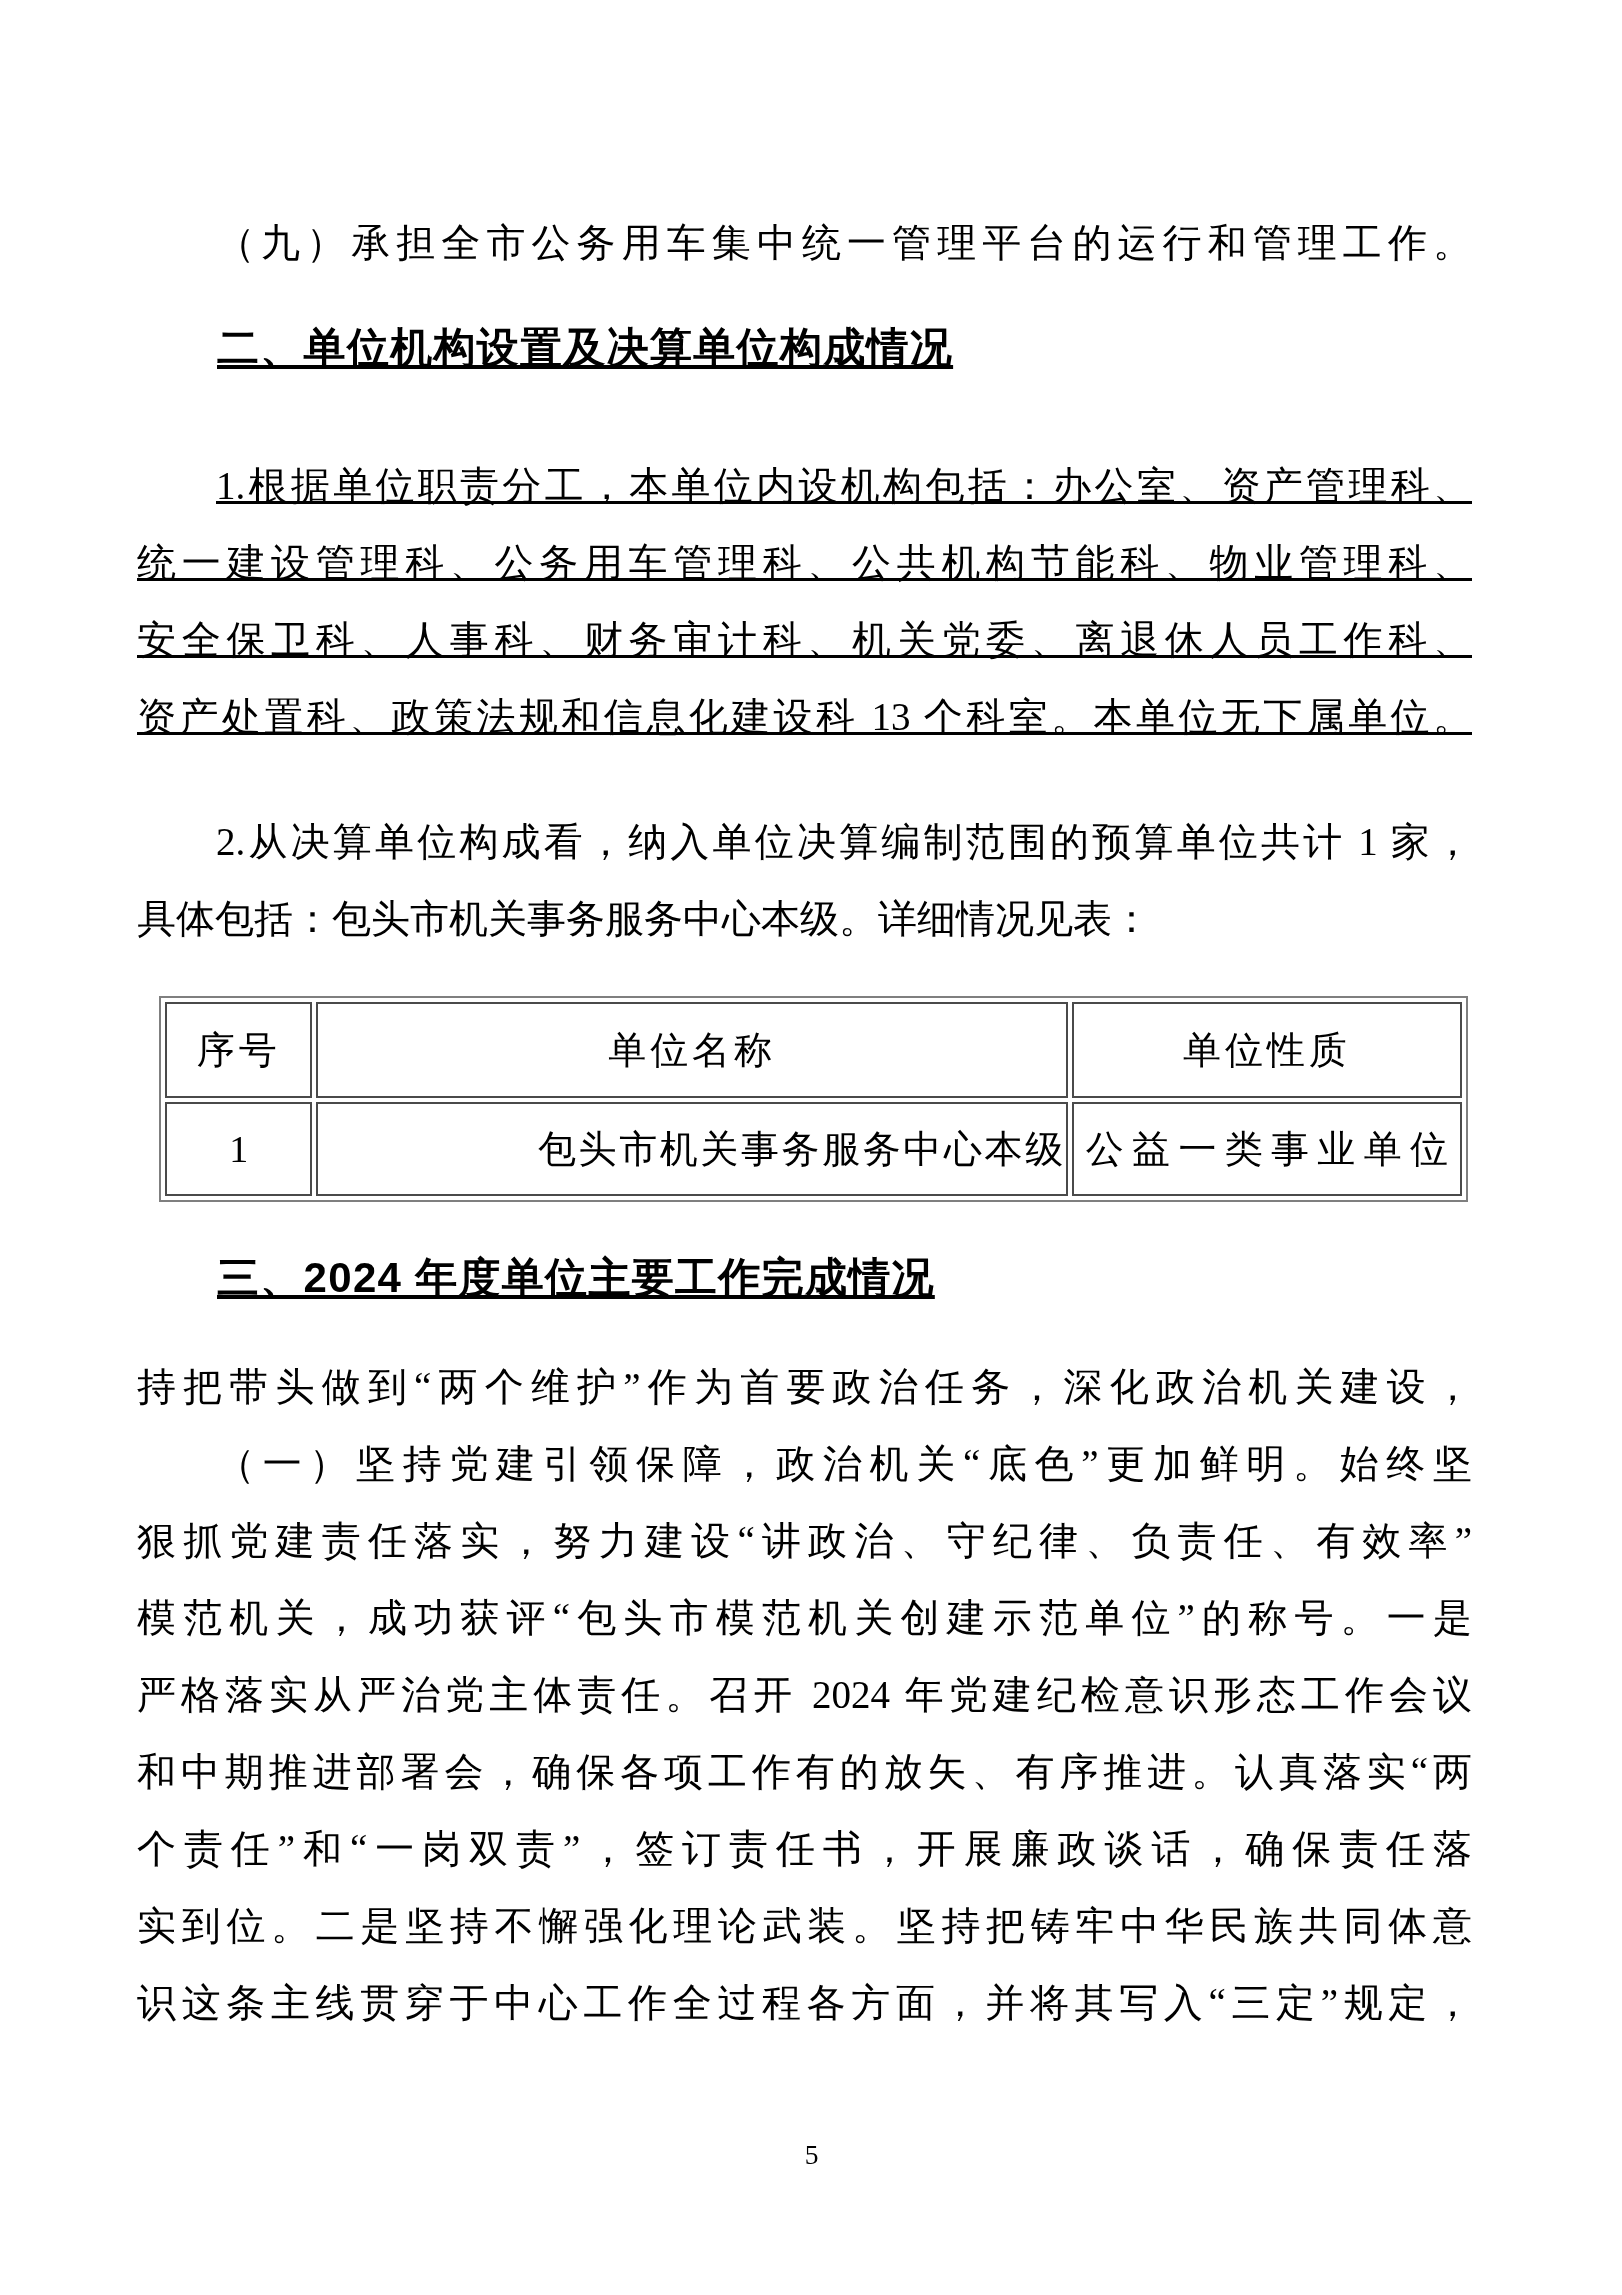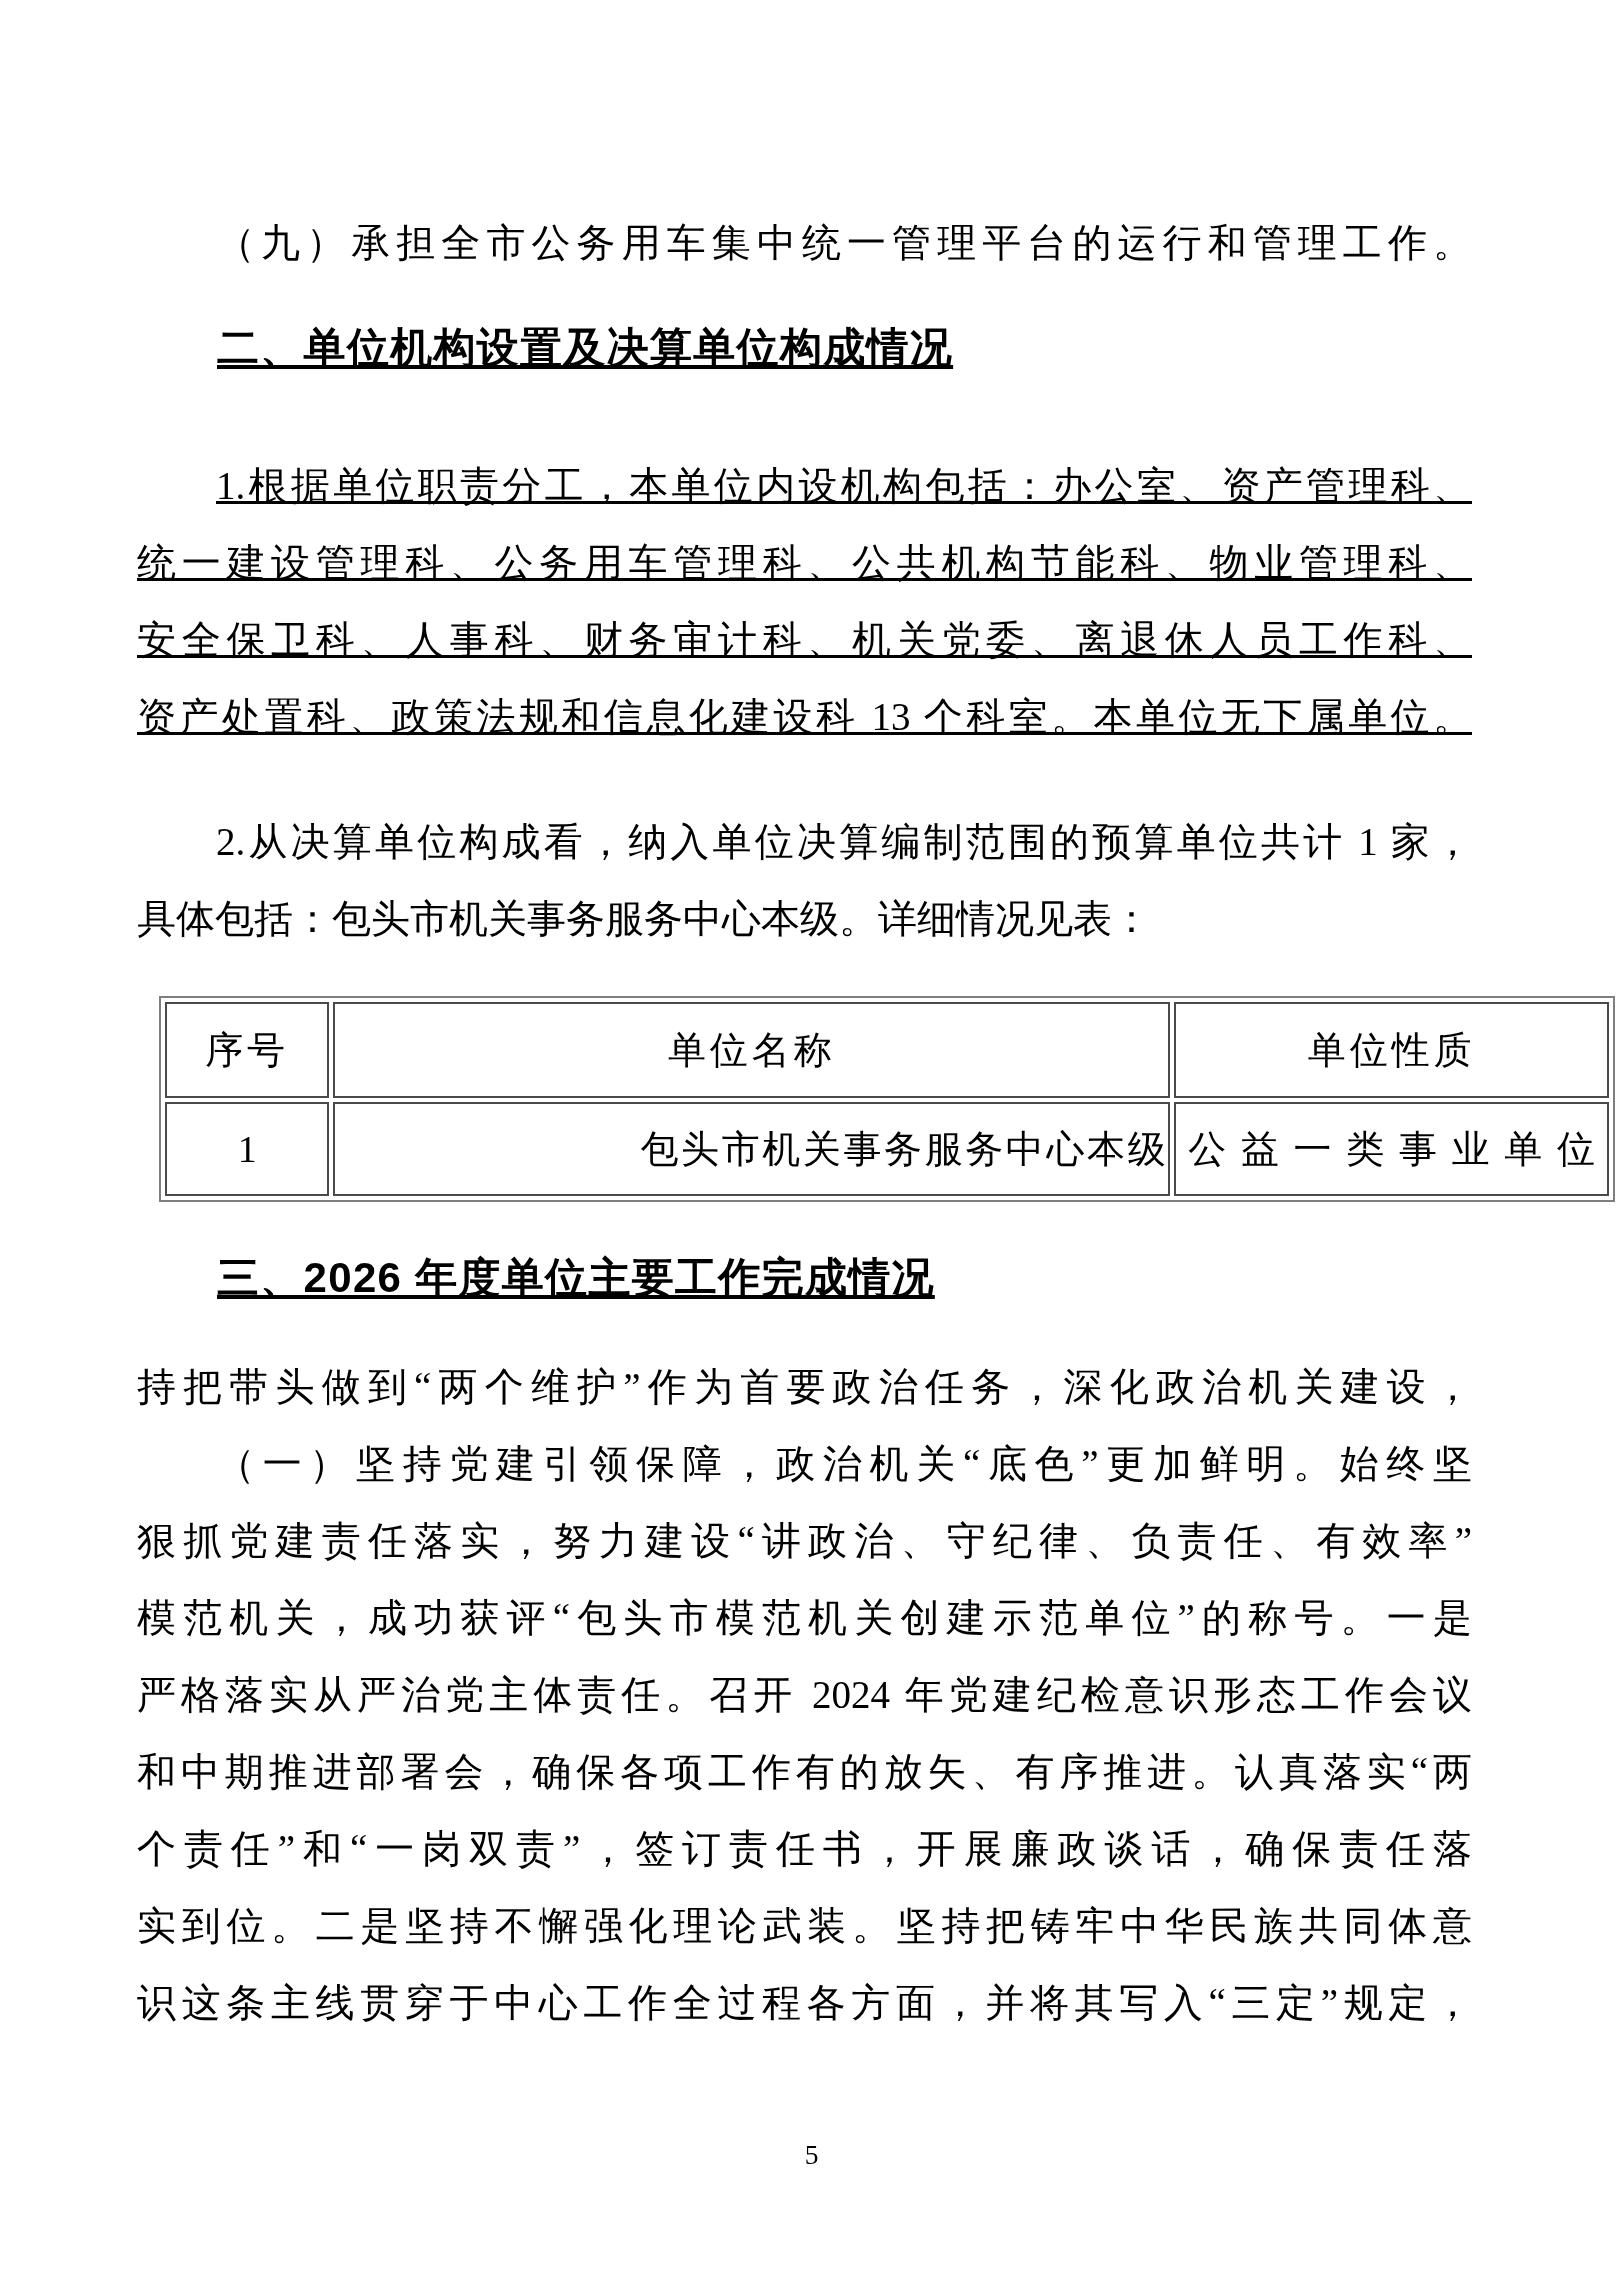--- a/index.html
+++ b/index.html
@@ -40,21 +40,21 @@
   .p1{margin-top:204px;}
   .h2{margin-top:39px;}
   .p2{margin-top:72px;text-decoration:underline;}
   .p3{margin-top:48px;}
   .h3{margin-top:48px;}
   .p4{margin-top:43px;}
 
   
   .units-table{
     margin:39px 0 0 22px;
-    width:1456px;
+    width:1309px;
     table-layout:fixed;
     border-collapse:separate;
     border-spacing:4.6px;
     border:2.6px solid #7f7f7f;
     background:#ffffff;
   }
   .units-table col.c0{width:147px;}
   .units-table col.c1{width:749px;}
   .units-table col.c2{width:389px;}
   .units-table th,.units-table td{
@@ -118,21 +118,21 @@
       </thead>
       <tbody>
           <tr>
             <td>1</td>
             <td>包头市机关事务服务中心本级</td>
             <td>公益一类事业单位</td>
           </tr>
         </tbody>
     </table>
 
-    <h2 class="heading h3">三、2026 年度单位主要工作完成情况</h2>
+    <h2 class="heading h3">三、2024 年度单位主要工作完成情况</h2>
 
     <div class="para p4">
         <div class="line">持把带头做到“两个维护”作为首要政治任务，深化政治机关建设，</div>
         <div class="line indent">（一）坚持党建引领保障，政治机关“底色”更加鲜明。始终坚</div>
         <div class="line">狠抓党建责任落实，努力建设“讲政治、守纪律、负责任、有效率”</div>
         <div class="line">模范机关，成功获评“包头市模范机关创建示范单位”的称号。一是</div>
         <div class="line">严格落实从严治党主体责任。召开 2024 年党建纪检意识形态工作会议</div>
         <div class="line">和中期推进部署会，确保各项工作有的放矢、有序推进。认真落实“两</div>
         <div class="line">个责任”和“一岗双责”，签订责任书，开展廉政谈话，确保责任落</div>
         <div class="line">实到位。二是坚持不懈强化理论武装。坚持把铸牢中华民族共同体意</div>

